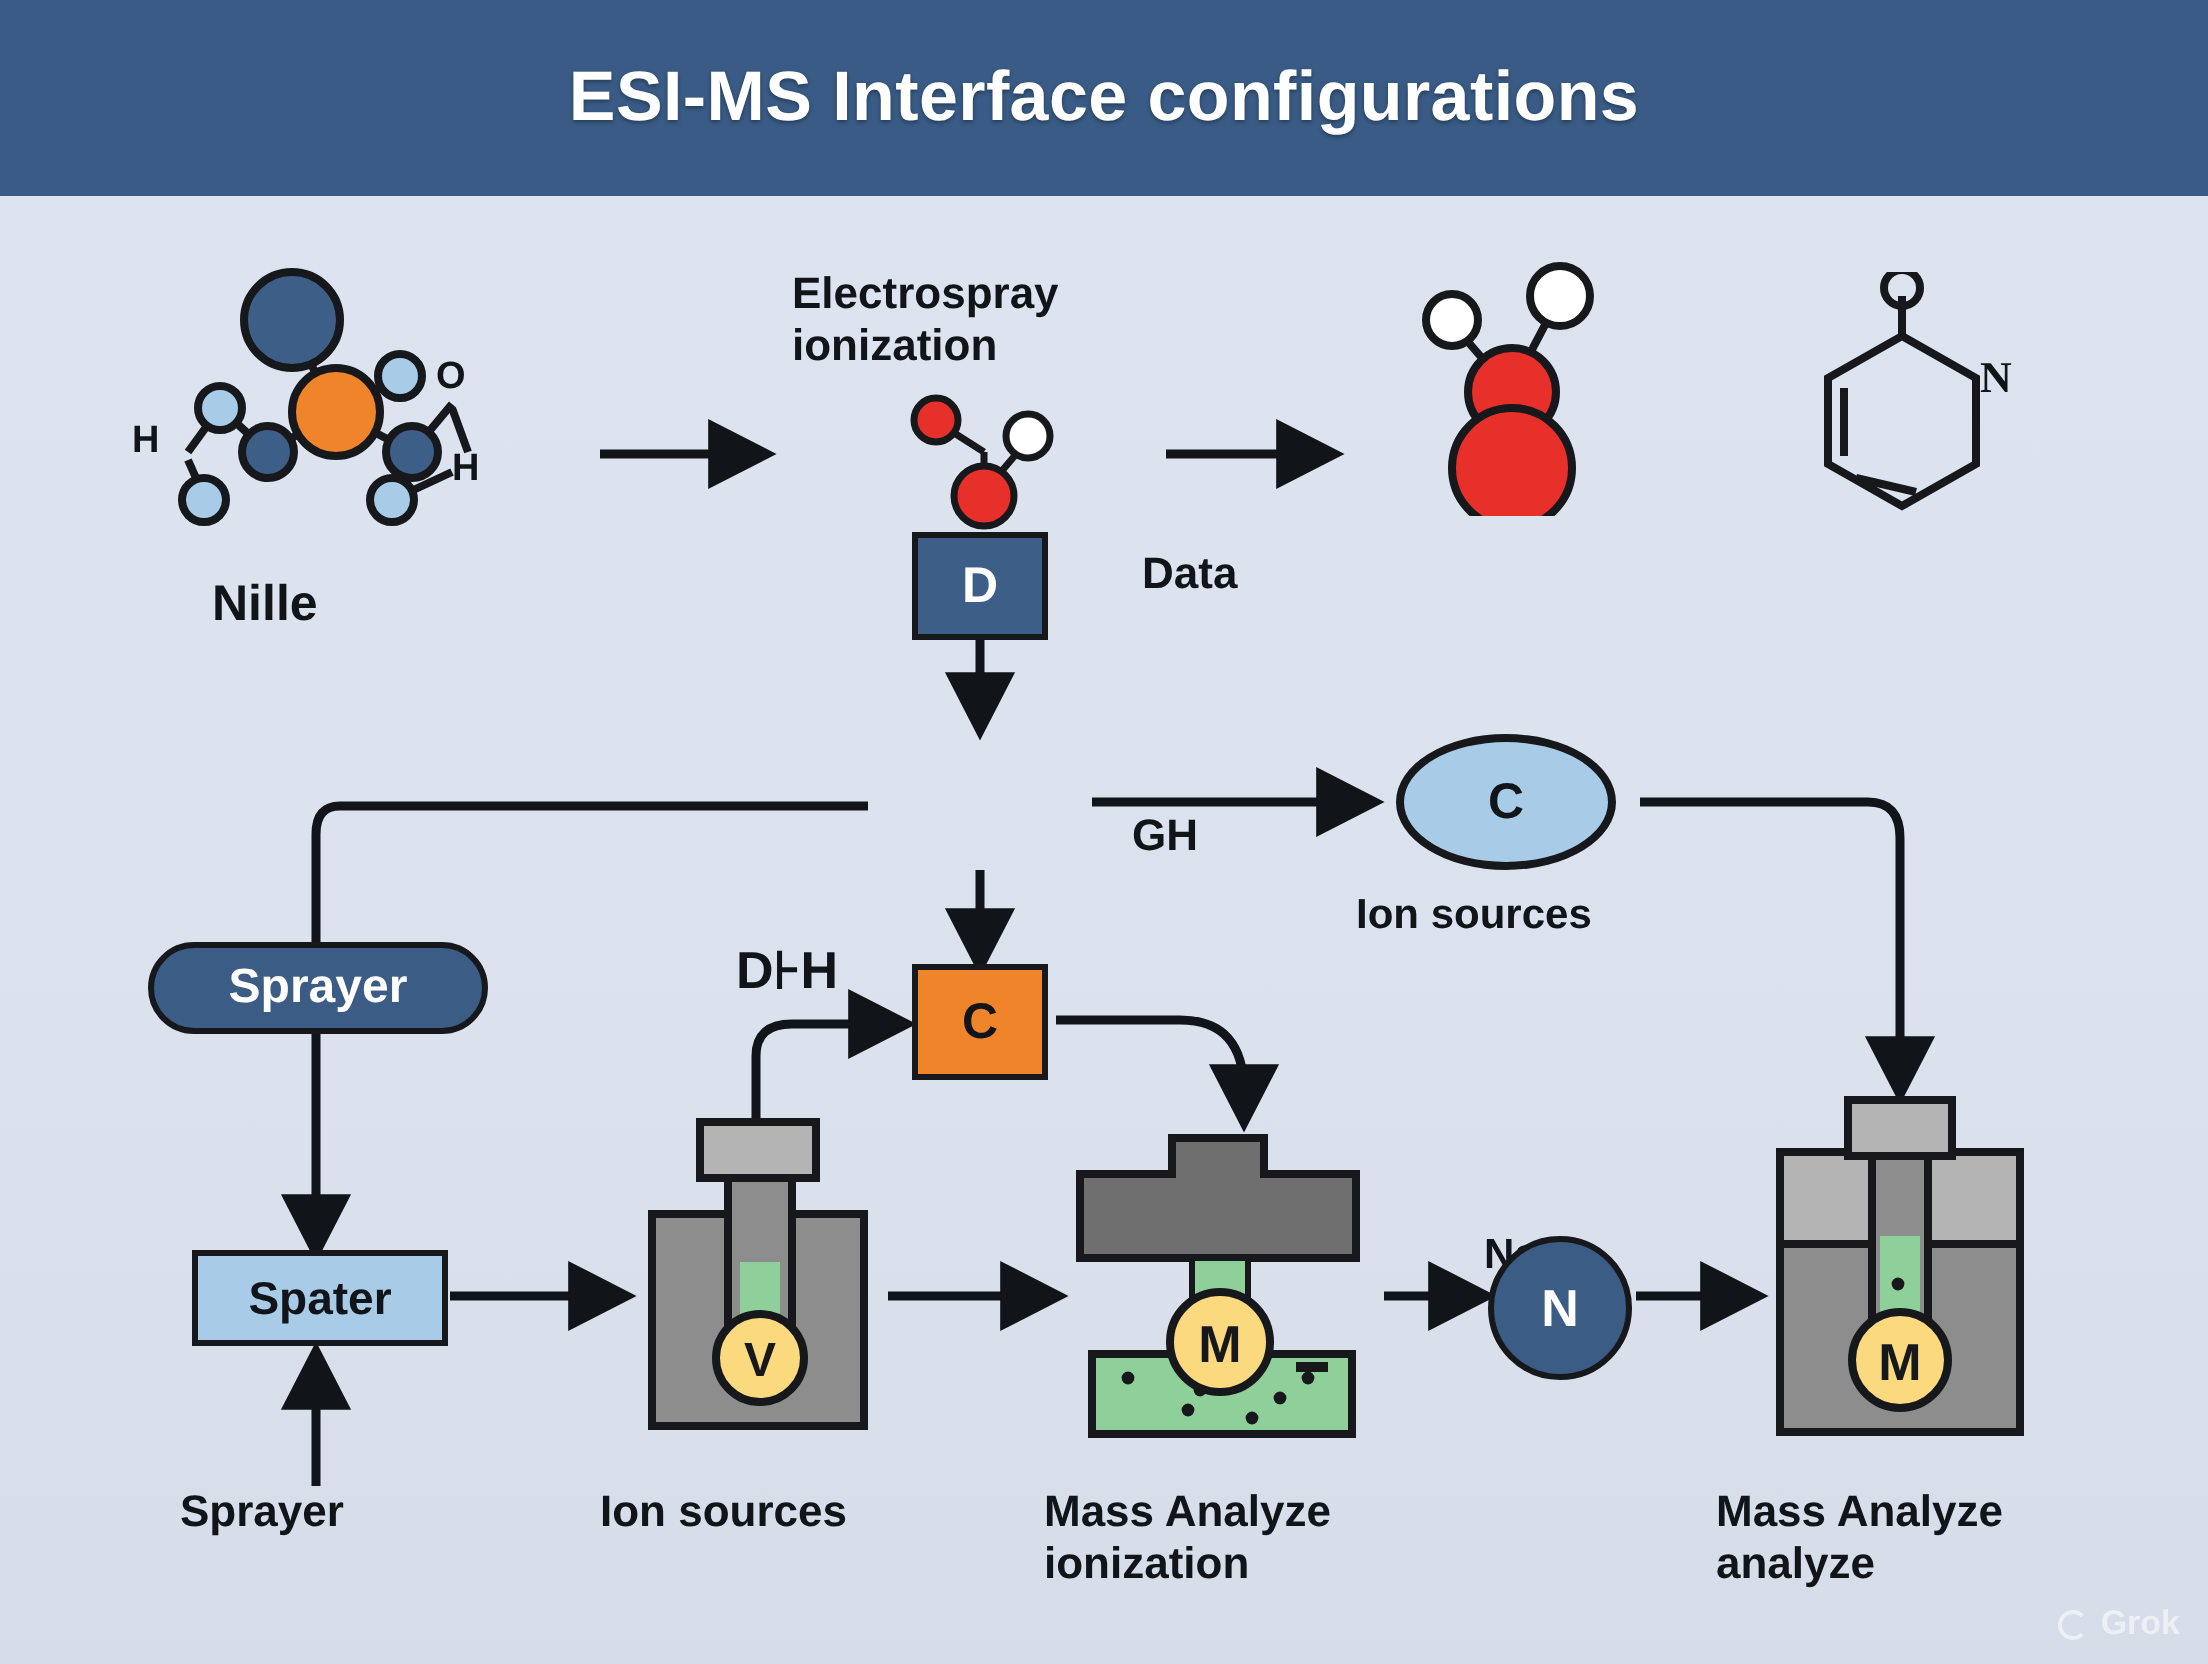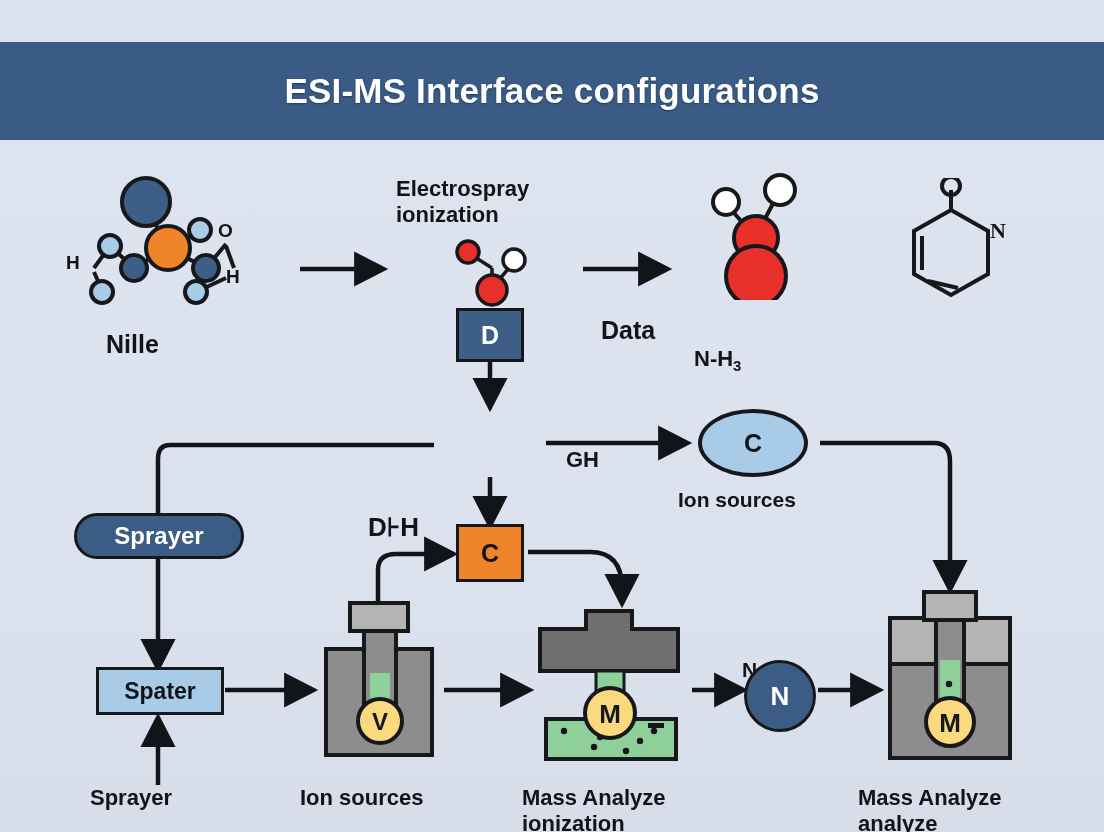--- a/index.html
+++ b/index.html
@@ -6,21 +6,20 @@
   html, body {
     width: 1104px; height: 832px;
     font-family: "Liberation Sans", sans-serif;
     background: #dce3ee;
     overflow: hidden;
   }
   #root {
     position: relative;
     width: 1104px; height: 768px;
     background: #dce3ee;
-    margin-top: 42px;
   }
 
   
   #header {
     position: absolute; left: 0; top: 0;
     width: 1104px; height: 98px;
     background: #395b85;
     display: flex; align-items: center; justify-content: center;
   }
   #header-title {
@@ -206,36 +205,33 @@
         <circle cx="22" cy="14" r="11" fill="#e8302a" stroke="#16181c" stroke-width="3.5"></circle>
         <circle cx="68" cy="22" r="11" fill="#ffffff" stroke="#16181c" stroke-width="3.5"></circle>
         <circle cx="46" cy="52" r="15" fill="#e8302a" stroke="#16181c" stroke-width="3.5"></circle>
       </svg>
     </div>
 
     <div class="box dblue" style="left:456px; top:168px; width:68px; height:54px; font-size:25px;">
       <span>D</span>
     </div>
 
-    <div class="lbl" style="left:601px; top:176px; width:100px; font-size:25px;">Data</div>
+    <div class="lbl" style="left:571px; top:176px; width:100px; font-size:22px;">Data</div>
 
     <div class="node" style="left:700px; top:20px;">
       <svg width="110" height="140" viewBox="0 0 110 140">
         <g stroke="#16181c" stroke-width="4" fill="none">
           <line x1="28" y1="46" x2="54" y2="76"></line>
           <line x1="78" y1="34" x2="58" y2="72"></line>
         </g>
         <circle cx="26" cy="42" r="13" fill="#ffffff" stroke="#16181c" stroke-width="4"></circle>
         <circle cx="80" cy="30" r="15" fill="#ffffff" stroke="#16181c" stroke-width="4"></circle>
         <circle cx="56" cy="78" r="22" fill="#e8302a" stroke="#16181c" stroke-width="4"></circle>
         <circle cx="56" cy="116" r="30" fill="#e8302a" stroke="#16181c" stroke-width="4"></circle>
       </svg>
-    </div>
-    <div class="lbl" style="left:694px; top:180px; width:120px; font-size:22px;">
-      <span>N-H</span><span class="sub">3</span>
     </div>
 
     <div class="node" style="left:896px; top:38px;">
       <svg width="130" height="130" viewBox="0 0 130 130">
         <g stroke="#16181c" stroke-width="4" fill="none" stroke-linejoin="miter">
           <polygon points="55,32 92,53 92,96 55,117 18,96 18,53"></polygon>
           <line x1="26" y1="58" x2="26" y2="92"></line>
           <line x1="32" y1="103" x2="62" y2="110"></line>
           <line x1="55" y1="32" x2="55" y2="12"></line>
         </g>

